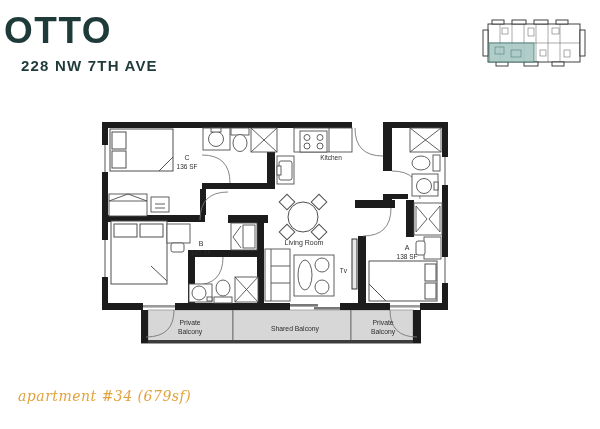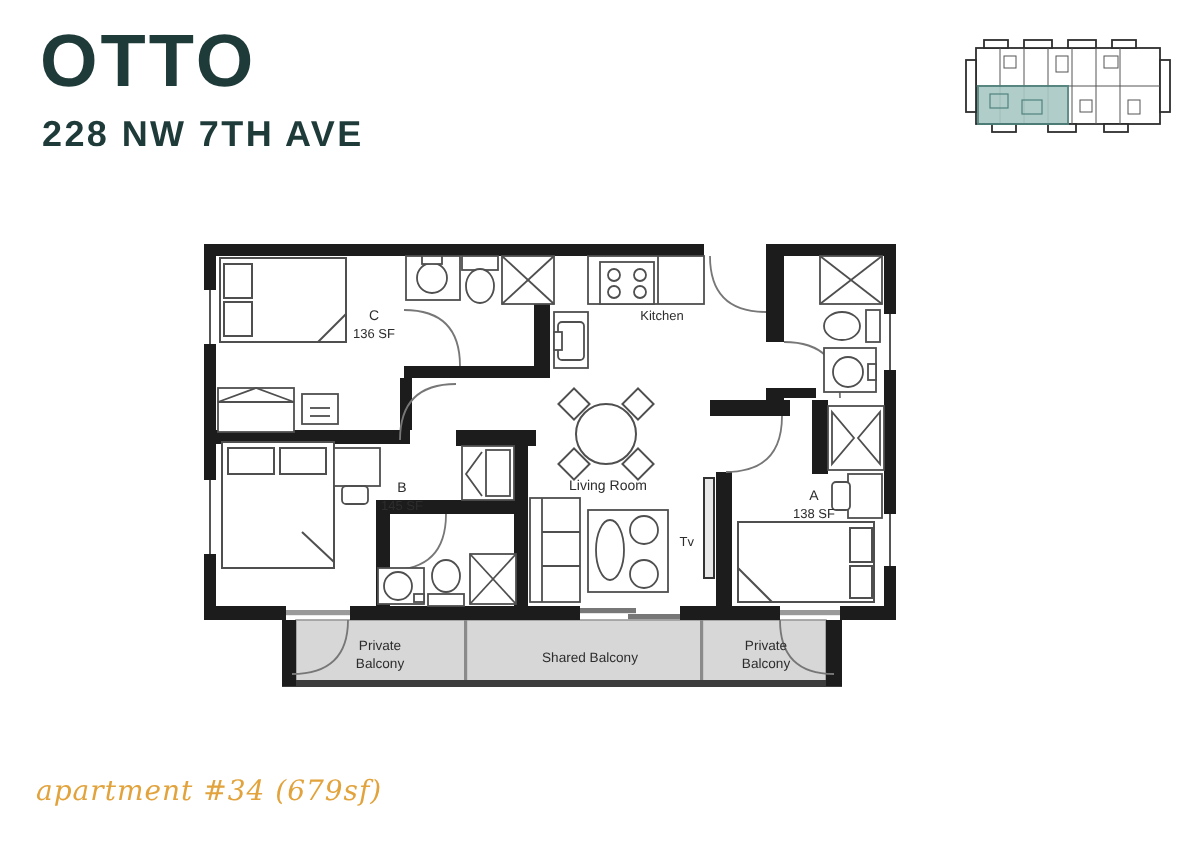--- a/index.html
+++ b/index.html
@@ -1,20 +1,20 @@
 <!DOCTYPE html>
 <html><head>
 <meta charset="utf-8">
 <style>
   html,body{margin:0;padding:0;}
   body{width:600px;height:429px;background:#ffffff;position:relative;overflow:hidden;
        font-family:"Liberation Sans",sans-serif;}
-  .logo{position:absolute;left:20px;top:12px;font-size:37px;font-weight:bold;
+  .logo{position:absolute;left:4px;top:12px;font-size:37px;font-weight:bold;
         letter-spacing:1.5px;color:#1e3a39;line-height:1;}
-  .address{position:absolute;left:21px;top:57px;font-size:18px;font-weight:bold;
+  .address{position:absolute;left:21px;top:57px;font-size:15px;font-weight:bold;
         letter-spacing:1.2px;color:#1e3a39;}
   .keyplan{position:absolute;left:482px;top:12px;width:104px;height:70px;}
   .plan{position:absolute;left:0;top:0;width:600px;height:429px;}
   .caption{position:absolute;left:18px;top:388px;font-size:14px;font-style:italic;
         font-family:"DejaVu Serif",serif;color:#e2a33c;letter-spacing:0.5px;}
   svg text{font-family:"Liberation Sans",sans-serif;fill:#2d2d2d;}
 </style>
 </head>
 <body>
 

